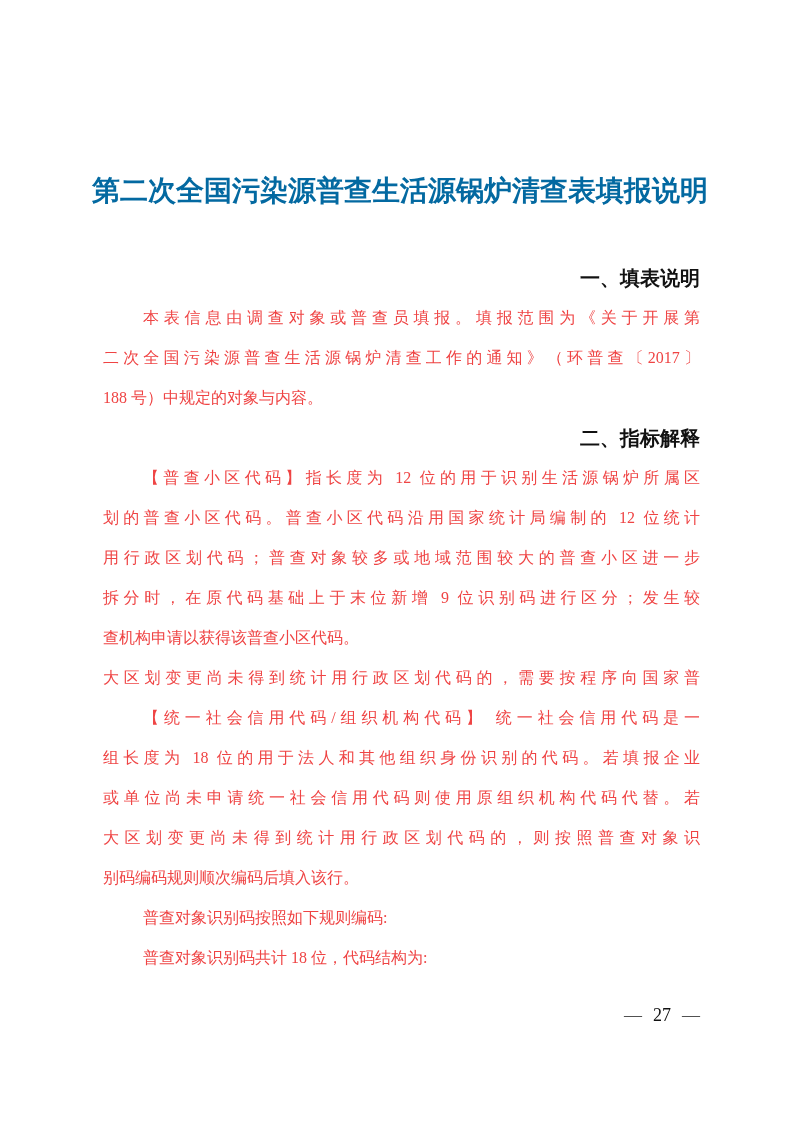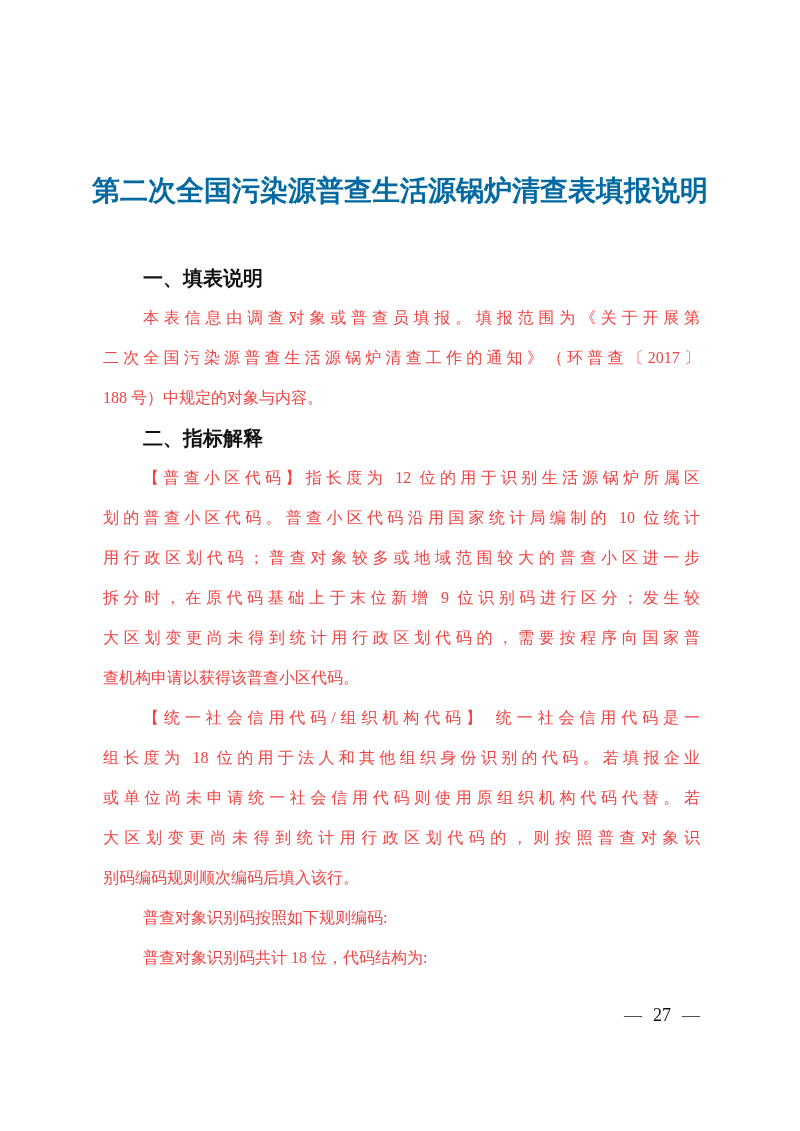--- a/index.html
+++ b/index.html
@@ -38,20 +38,21 @@
   }
   .heading {
     height: 40px;
     line-height: 40px;
     font-family: "Liberation Sans", sans-serif;
     font-weight: bold;
     font-size: 20px;
     text-indent: 40px;
     color: #111111;
     white-space: nowrap;
+    text-align: right;
   }
   .line {
     height: 40px;
     line-height: 40px;
     font-size: 16px;
     text-align: justify;
     text-align-last: justify;
     overflow: hidden;
     color: #ef4444;
   }
@@ -90,25 +91,25 @@
 
     <div class="heading">一、填表说明</div>
 
     <div class="line first">本表信息由调查对象或普查员填报。填报范围为《关于开展第</div>
     <div class="line">二次全国污染源普查生活源锅炉清查工作的通知》（环普查〔2017〕</div>
     <div class="line last">188 号）中规定的对象与内容。</div>
 
     <div class="heading">二、指标解释</div>
 
     <div class="line first">【普查小区代码】指长度为 12 位的用于识别生活源锅炉所属区</div>
-    <div class="line">划的普查小区代码。普查小区代码沿用国家统计局编制的 10 位统计</div>
+    <div class="line">划的普查小区代码。普查小区代码沿用国家统计局编制的 12 位统计</div>
     <div class="line">用行政区划代码；普查对象较多或地域范围较大的普查小区进一步</div>
     <div class="line">拆分时，在原代码基础上于末位新增 9 位识别码进行区分；发生较</div>
+    <div class="line last">查机构申请以获得该普查小区代码。</div>
     <div class="line">大区划变更尚未得到统计用行政区划代码的，需要按程序向国家普</div>
-    <div class="line last">查机构申请以获得该普查小区代码。</div>
 
     <div class="line first">【统一社会信用代码/组织机构代码】 统一社会信用代码是一</div>
     <div class="line">组长度为 18 位的用于法人和其他组织身份识别的代码。若填报企业</div>
     <div class="line">或单位尚未申请统一社会信用代码则使用原组织机构代码代替。若</div>
     <div class="line">大区划变更尚未得到统计用行政区划代码的，则按照普查对象识</div>
     <div class="line last">别码编码规则顺次编码后填入该行。</div>
 
     <div class="line first last">普查对象识别码按照如下规则编码:</div>
 
     <div class="line first last">普查对象识别码共计 18 位，代码结构为:</div>

